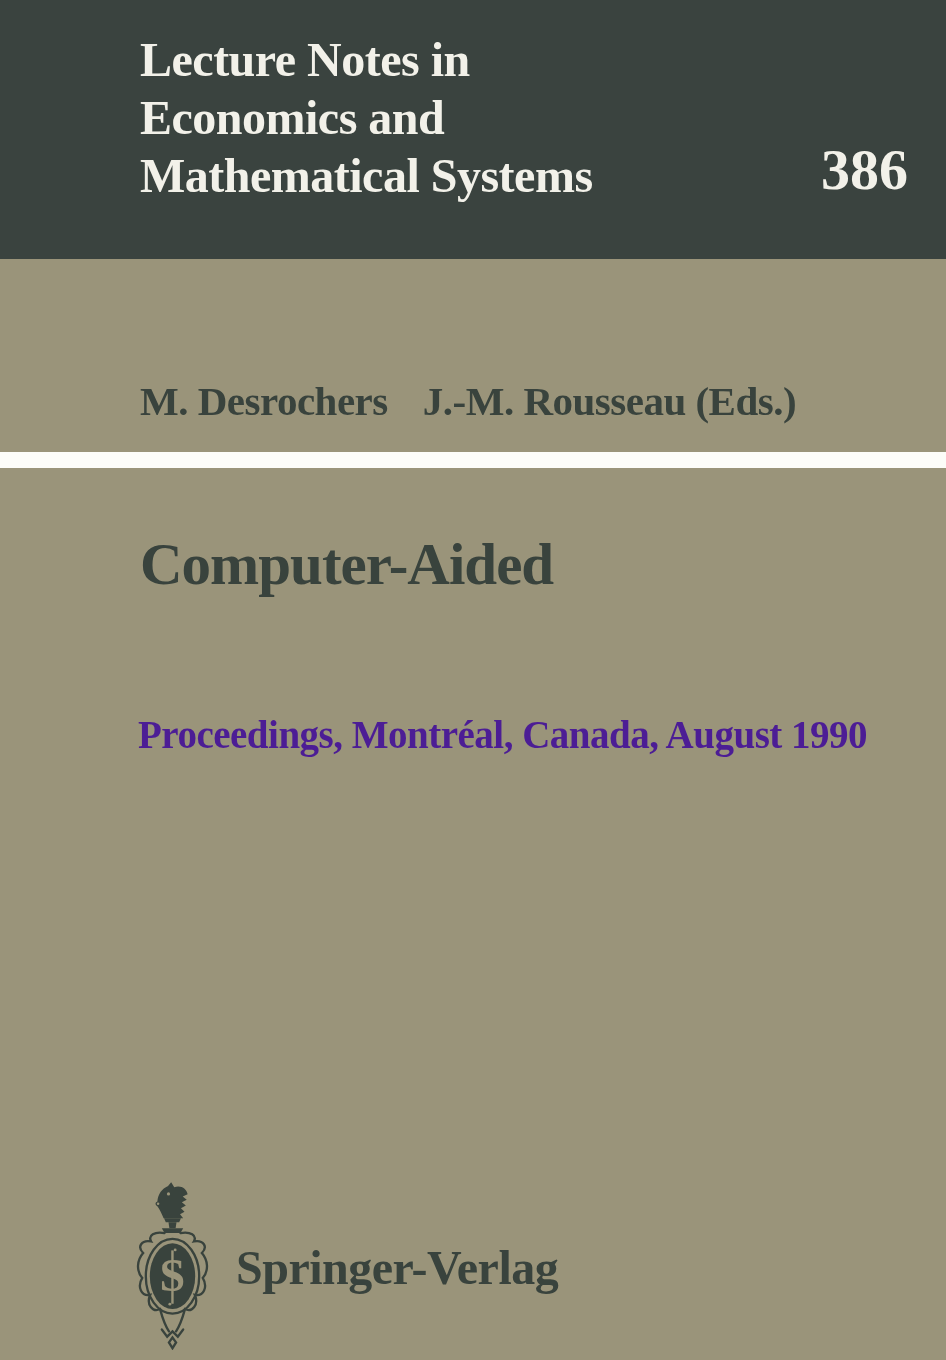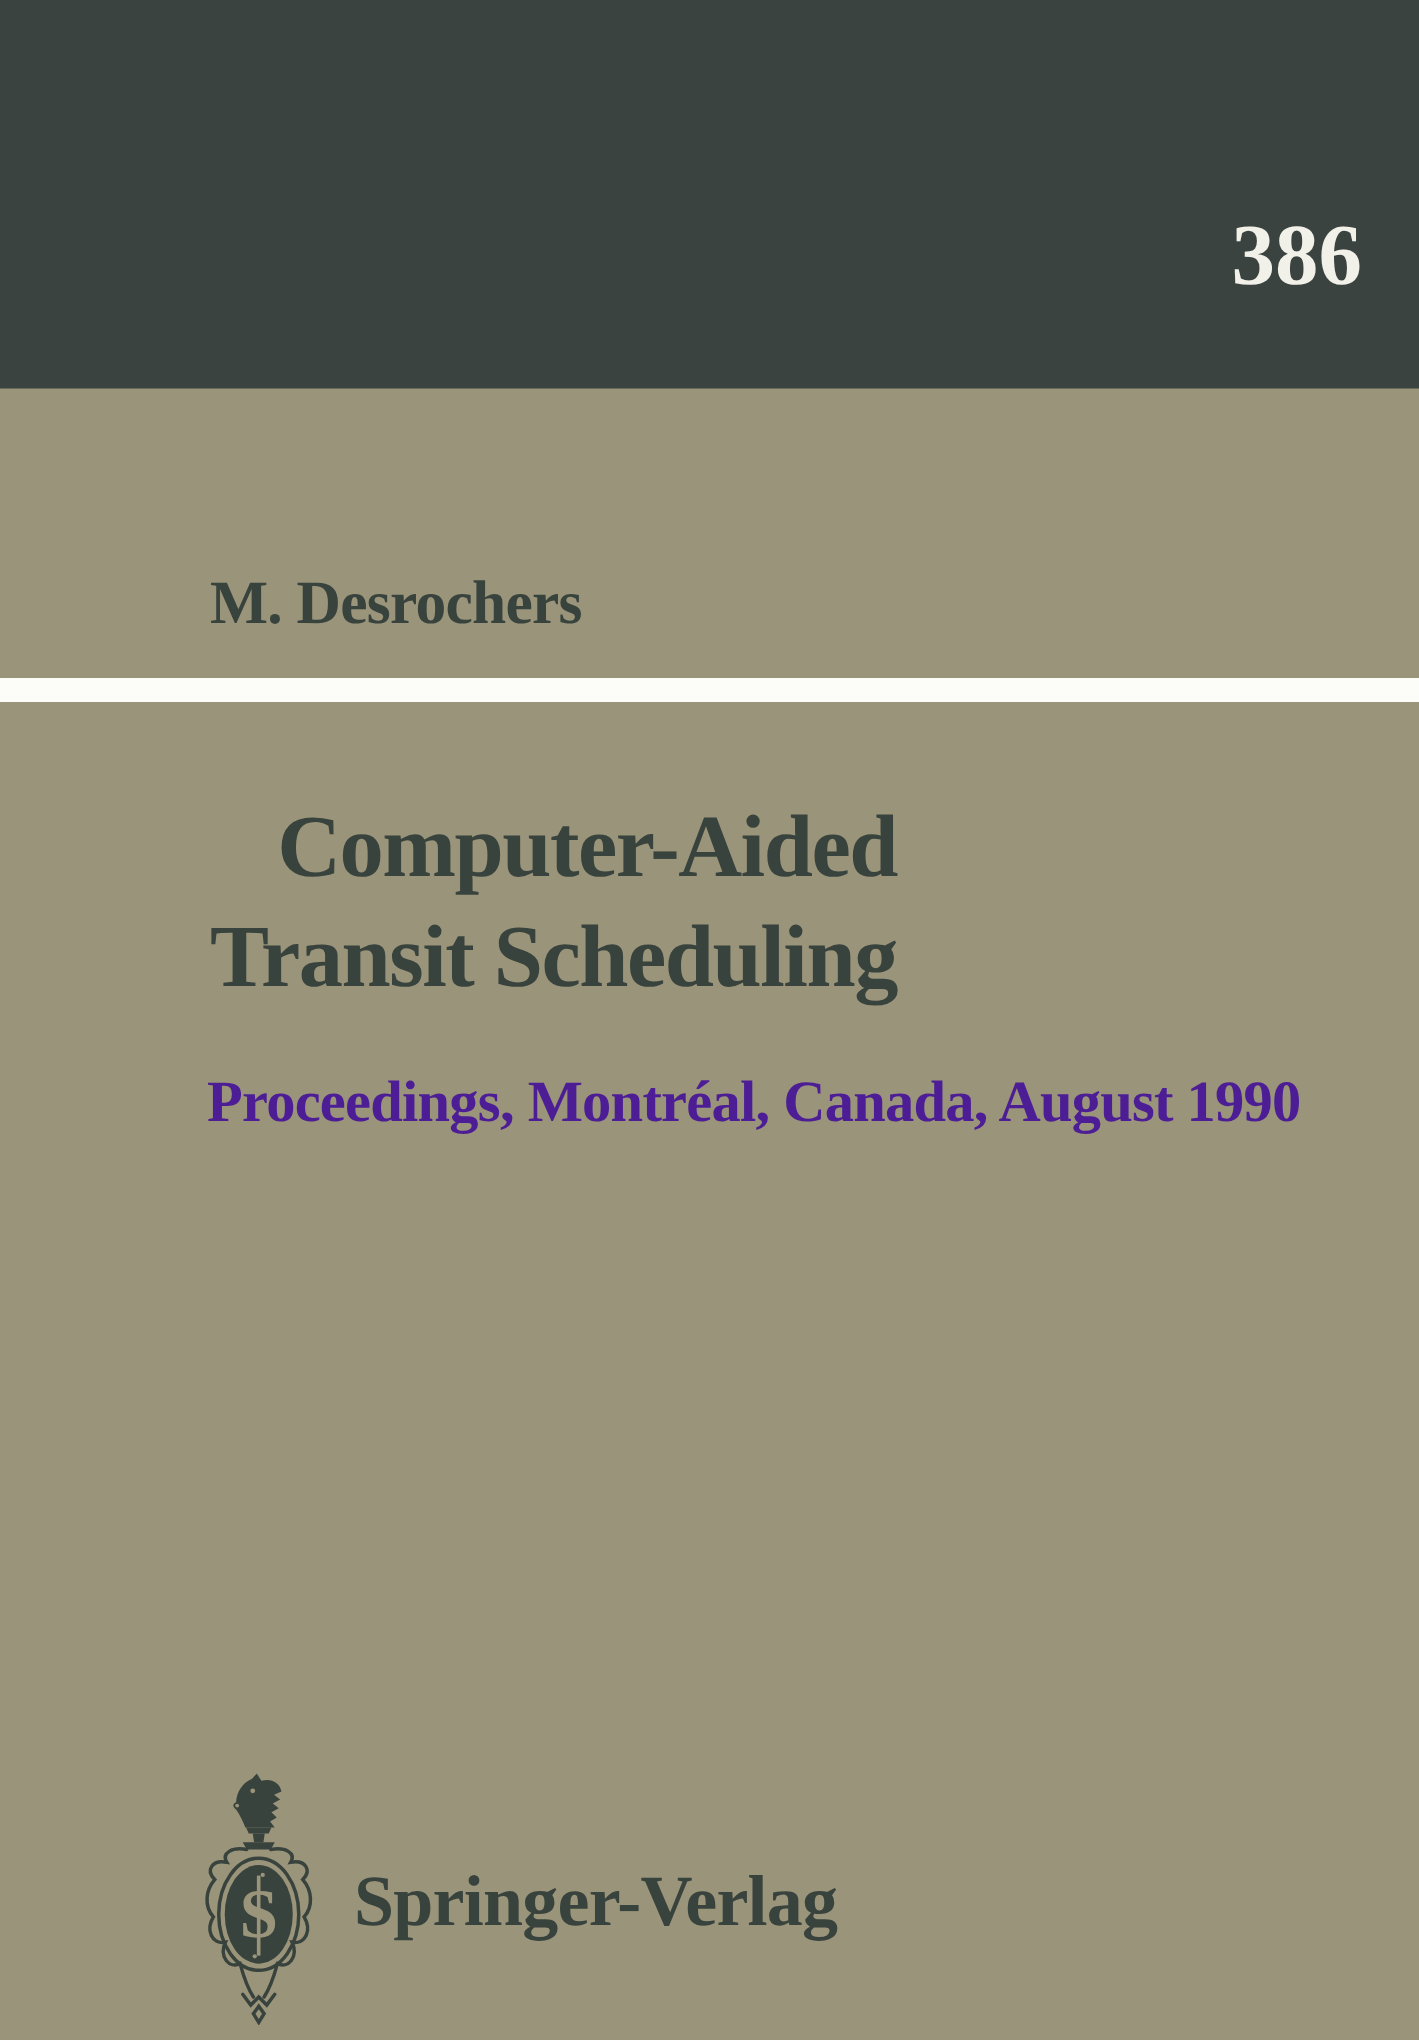--- a/index.html
+++ b/index.html
@@ -100,32 +100,37 @@
     white-space: nowrap;
   }
 </style>
 </head>
 <body>
 
 <div class="cover">
 
   <div class="band-dark"></div>
 
+  <div class="series-title">
+    <div>Lecture Notes in</div>
+    <div>Economics and</div>
+    <div>Mathematical Systems</div>
+  </div>
 
   <div class="series-volume">386</div>
 
   <div class="editors-line">
     <span>M. Desrochers</span>
+    <span>J.-M. Rousseau (Eds.)</span>
   </div>
 
   <div class="divider-stripe"></div>
 
   <div class="book-title">
     <div>Computer-Aided</div>
-    <div>Transit Scheduling</div>
   </div>
 
   <div class="book-subtitle">Proceedings, Montréal, Canada, August 1990</div>
 
   <svg class="springer-logo" viewBox="0 0 100 190" xmlns="http://www.w3.org/2000/svg">
 
     <g>
       <path fill="#39433d" d="M33,23
         C33.5,15 38,8.5 45,5.5
         L48.5,1.5 L52,7

